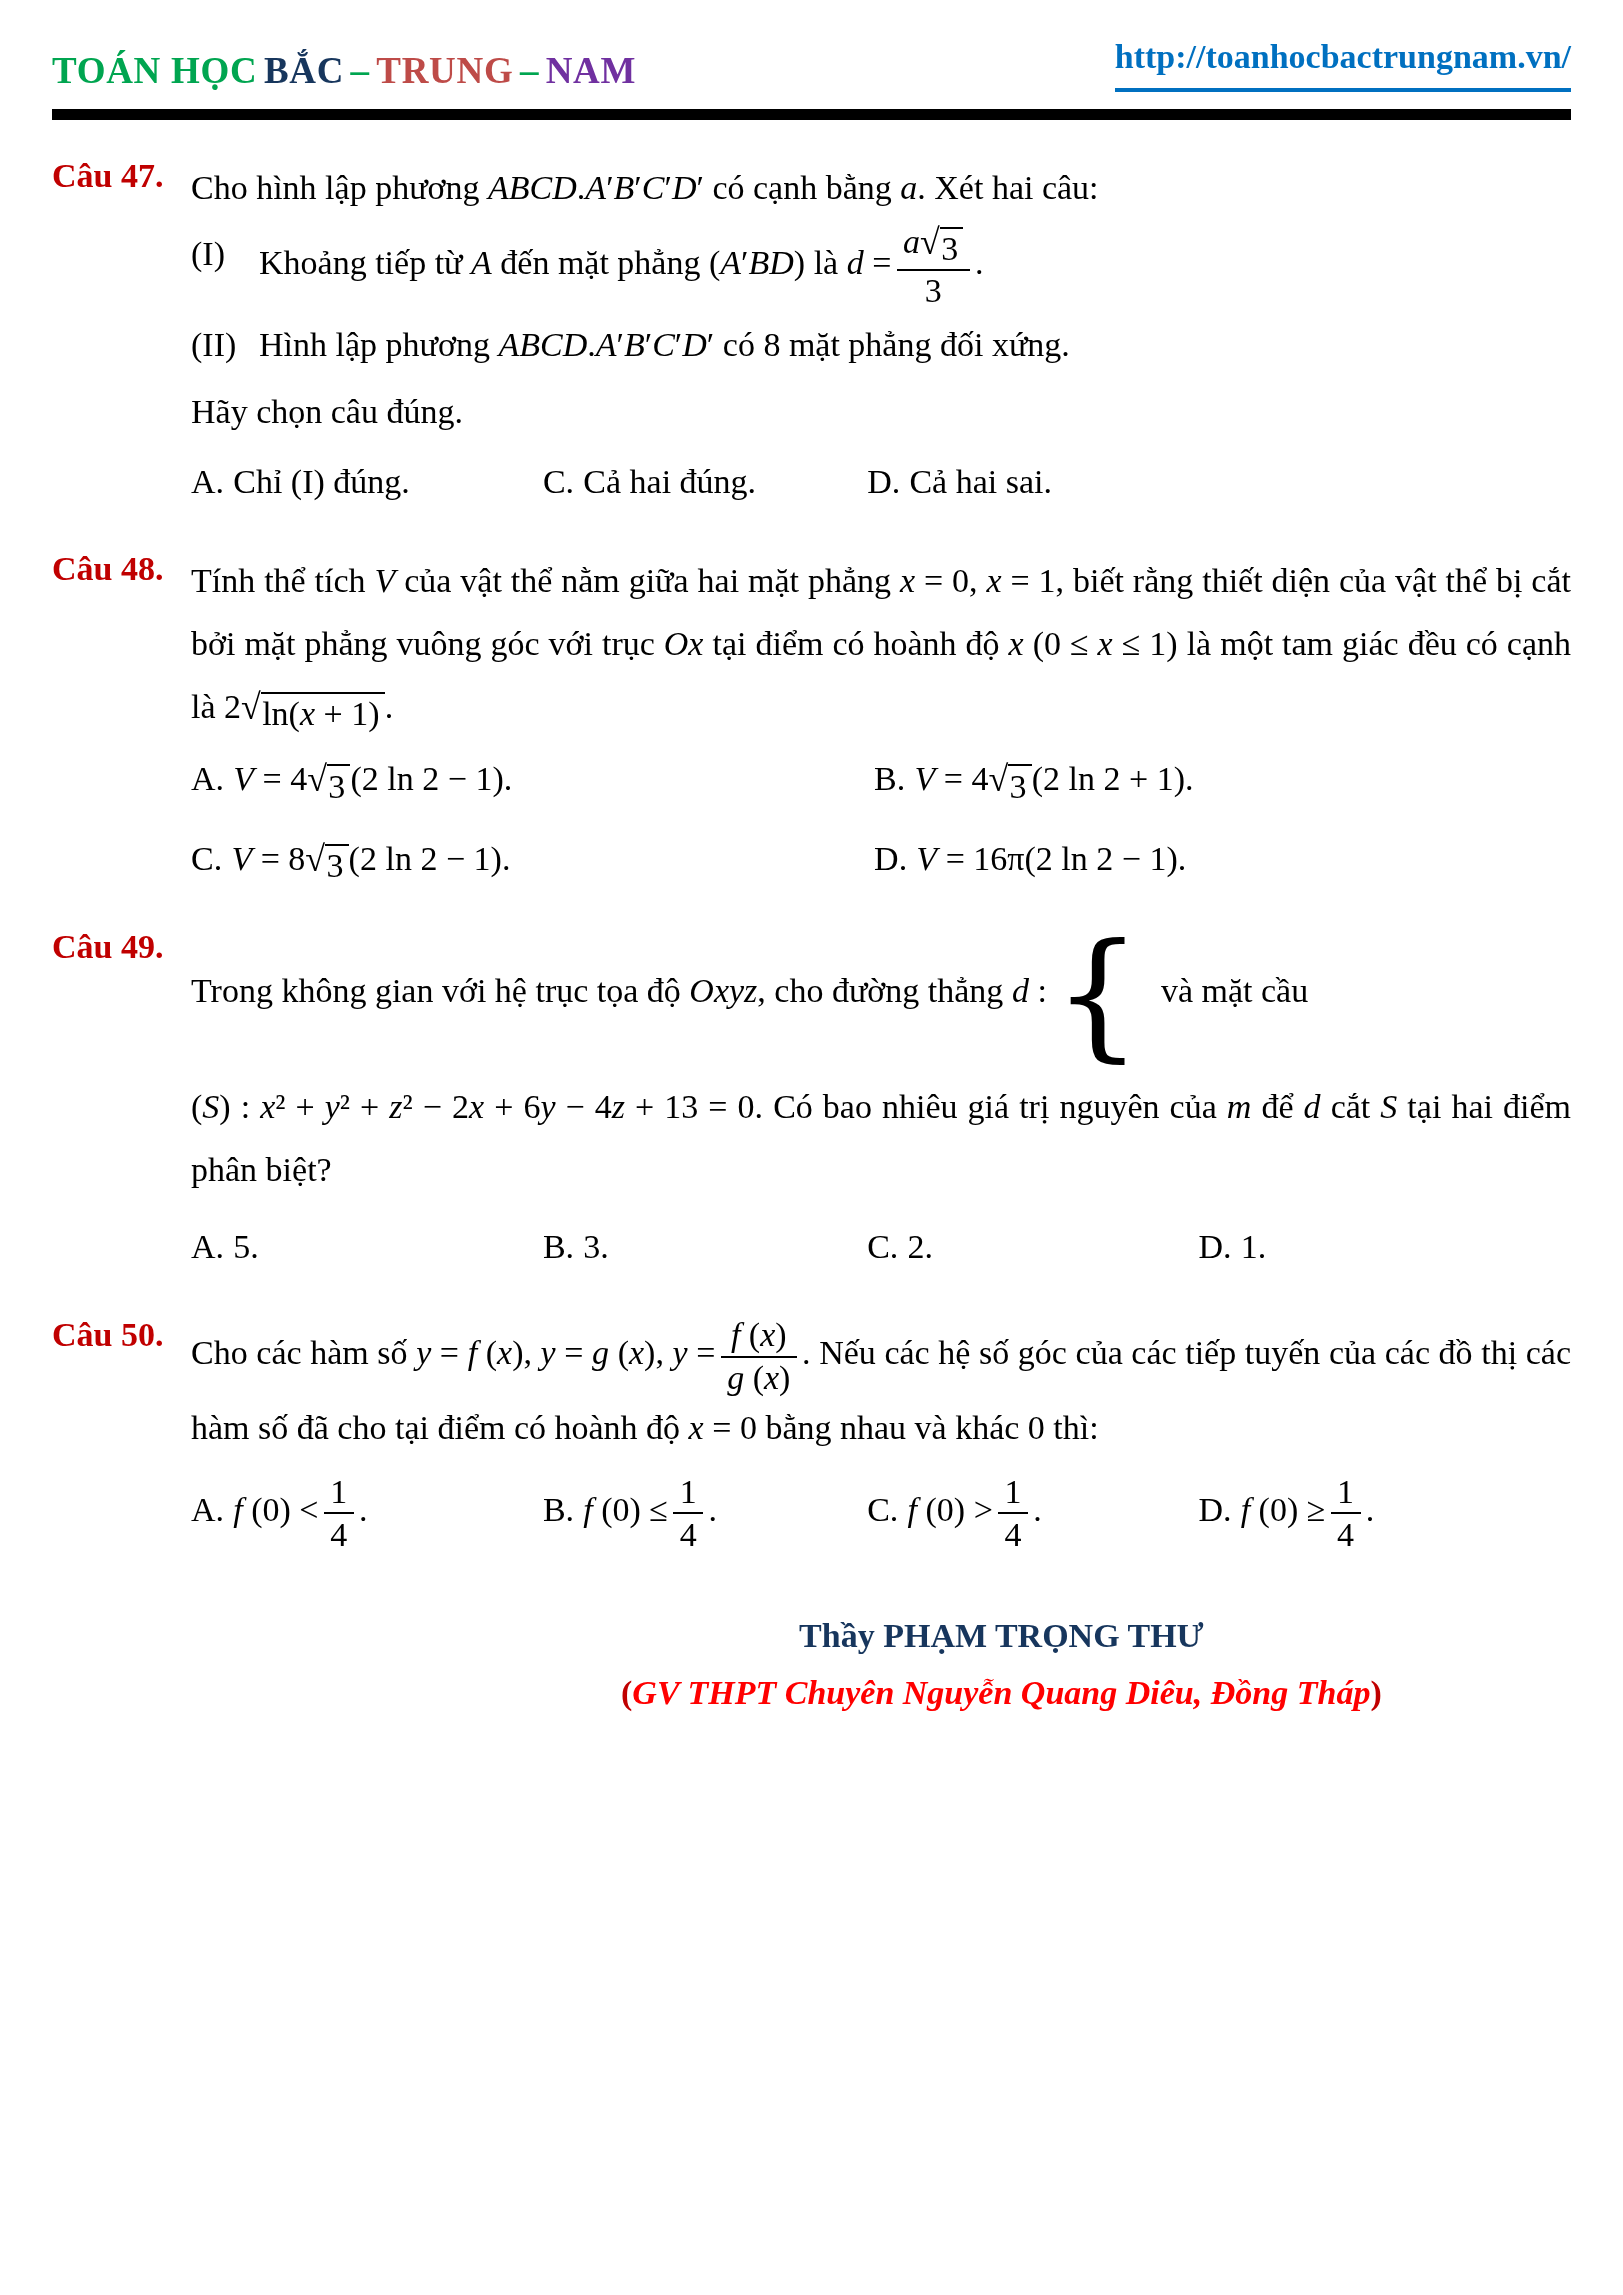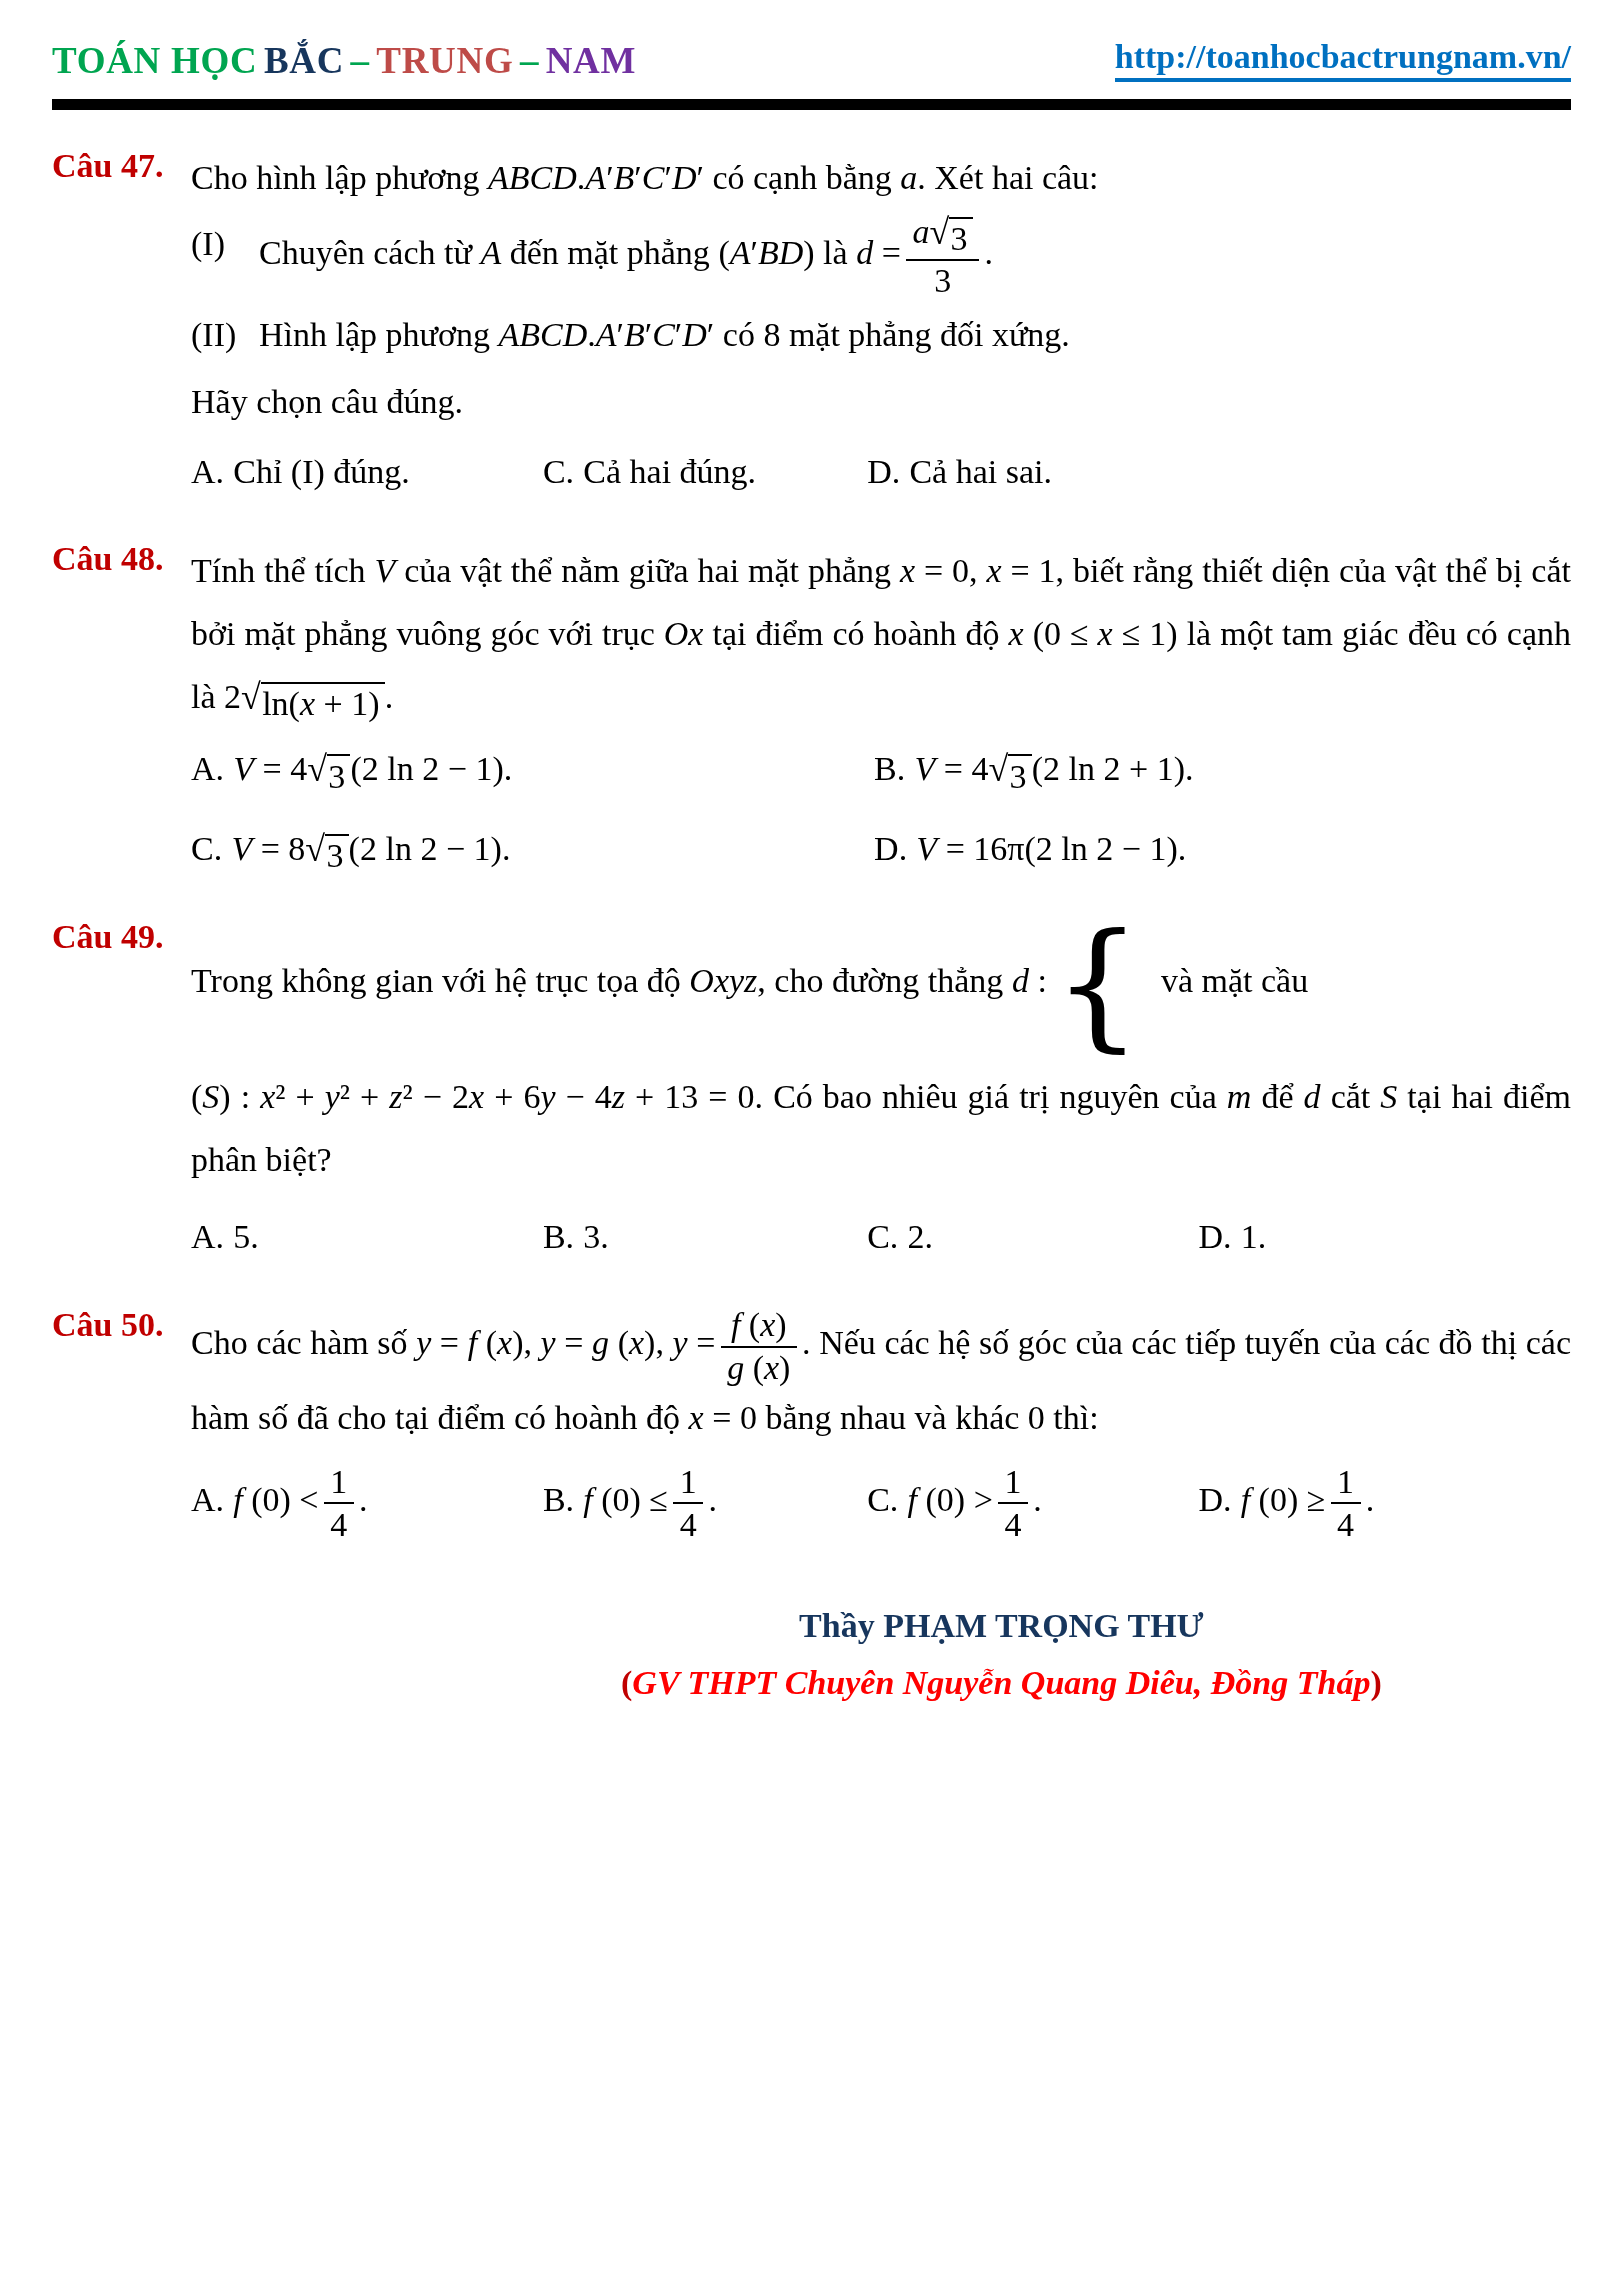--- a/index.html
+++ b/index.html
@@ -11,21 +11,21 @@
     font-size:34px;color:#000;
     overflow:hidden;
     box-sizing:border-box;
     padding:38px 52px 0 52px;
   }
   
   .header{display:flex;justify-content:space-between;align-items:flex-end;}
   .brand{font-weight:bold;font-size:37px;letter-spacing:0.7px;white-space:nowrap;}
   .brand span{margin-right:6.5px;}
   .url{font-weight:bold;font-size:34px;color:#0070C0;text-decoration:none;
-       border-bottom:4.6px solid #0070C0;padding-bottom:2px;}
+       border-bottom:4.6px solid #0070C0;padding-bottom:12px;}
   .header-rule{height:10.5px;background:#000;margin-top:17px;}
   
   .content{margin-top:34px;}
   .q{display:flex;margin-top:37px;}
   .q-label{flex:0 0 139px;color:#C00000;font-weight:bold;}
   .q-body{flex:1;text-align:justify;line-height:1.85;}
   .stem{margin:0;}
   .sub{display:flex;margin-top:3.9px;text-align:left;}
   .sub-marker{flex:0 0 68px;}
   .plainline{margin-top:3.9px;text-align:left;}
@@ -81,21 +81,21 @@
   <div class="content">
 
     <div class="q">
       <div class="q-label">Câu 47.</div>
       <div class="q-body">
         <p class="stem"><span>Cho hình lập phương </span><span class="m"><i>ABCD</i>.<i>A</i>′<i>B</i>′<i>C</i>′<i>D</i>′</span><span> có cạnh bằng </span><span class="m"><i>a</i></span><span>. Xét hai câu:</span></p>
 
         <div class="sub">
           <span class="sub-marker">(I)</span>
           <span>
-            <span>Chuyên cách từ </span><span class="m"><i>A</i></span><span> đến mặt phẳng </span><span class="m">(<i>A</i>′<i>BD</i>)</span><span> là </span><span class="m"><i>d</i> =</span><span class="frac">
+            <span>Khoảng tiếp từ </span><span class="m"><i>A</i></span><span> đến mặt phẳng </span><span class="m">(<i>A</i>′<i>BD</i>)</span><span> là </span><span class="m"><i>d</i> =</span><span class="frac">
                 <span class="num"><span class="m"><i>a</i></span><span class="sqrt">
                     <span class="sqrt-sym">√</span>
                     <span class="rad">3</span>
                   </span></span>
                 <span class="den">3</span>
               </span><span>.</span>
           </span>
         </div>
 
         <div class="sub">

